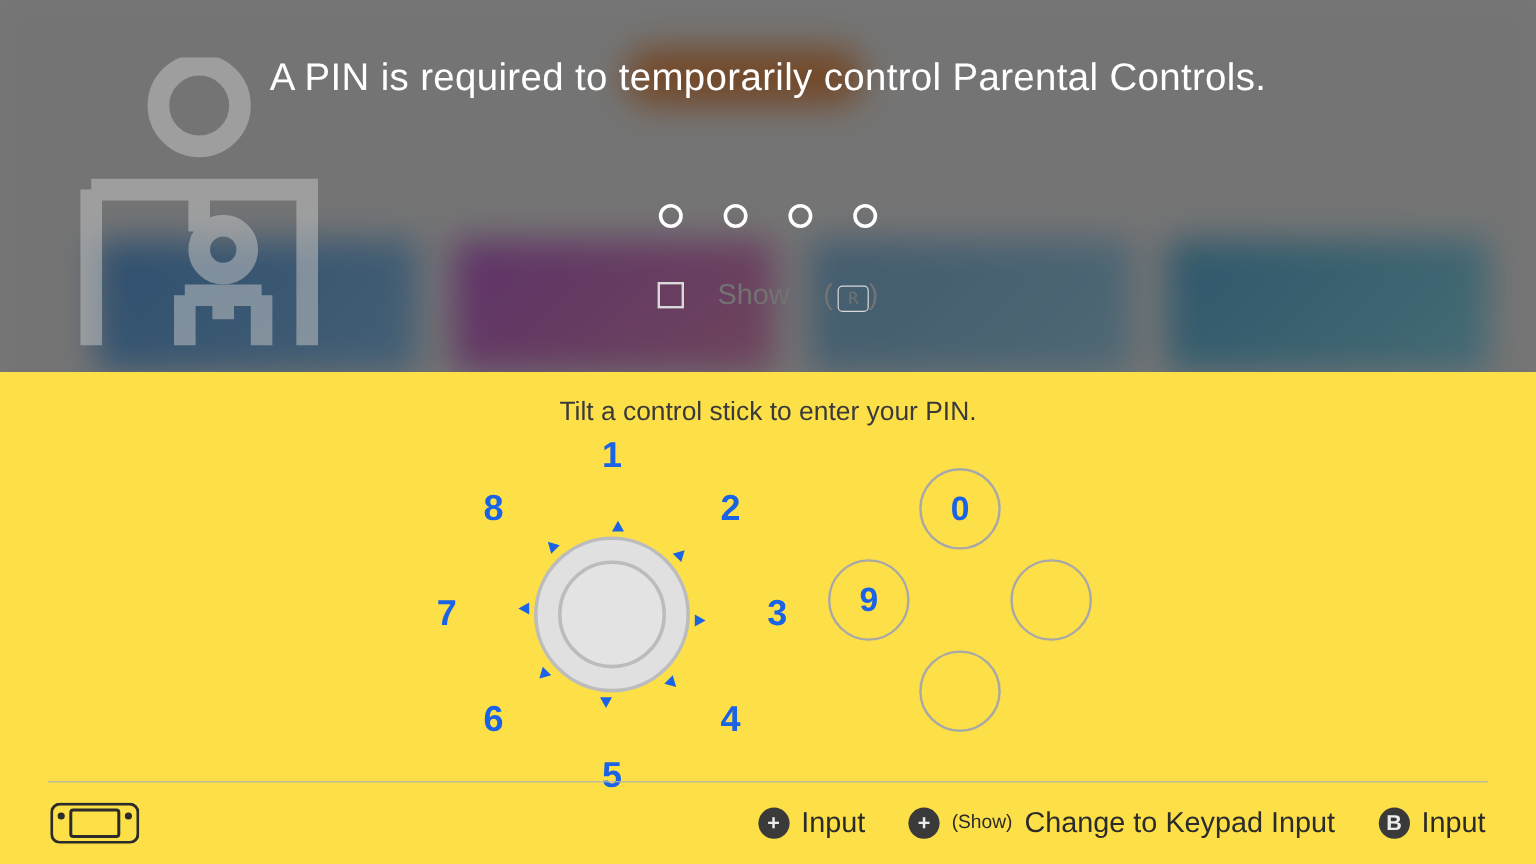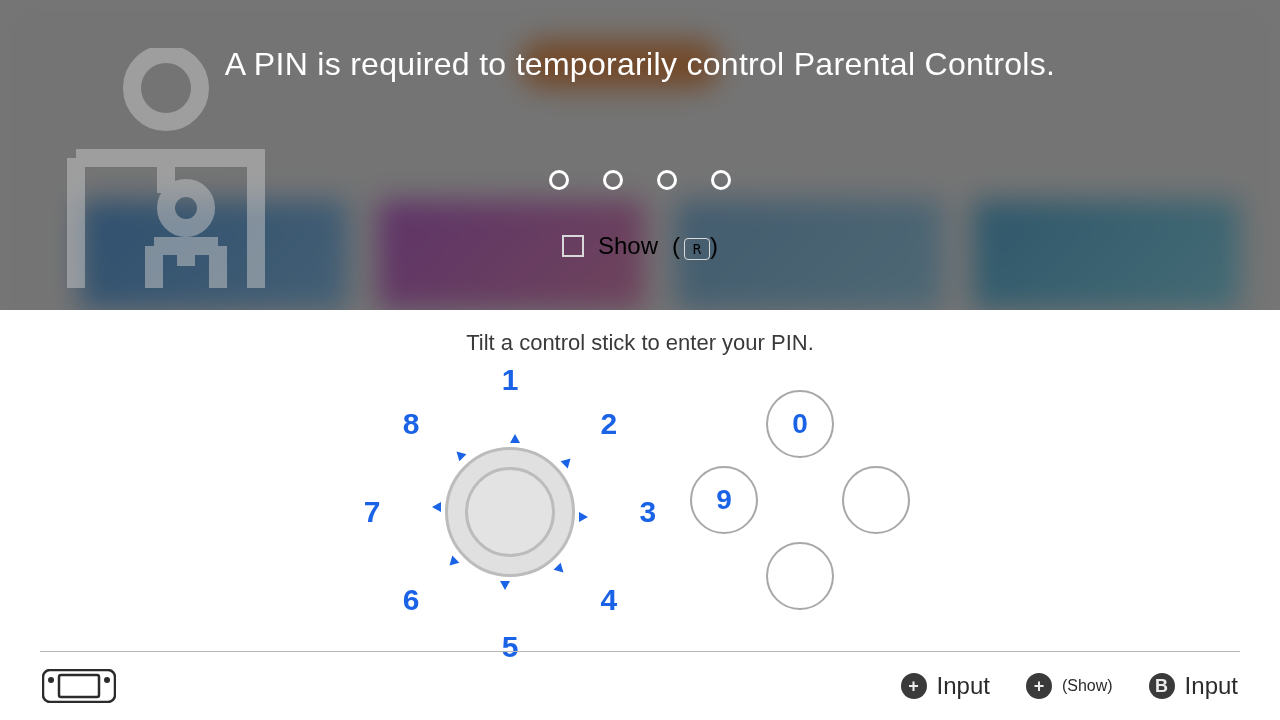--- a/index.html
+++ b/index.html
@@ -41,36 +41,36 @@
   }
   .pin-dots {
     position: absolute; top: 170px; left: 0; right: 0; display: flex;
     justify-content: center; gap: 34px; z-index: 3;
   }
   .pin-dot {
     width: 20px; height: 20px; border: 3px solid #fff; border-radius: 50%;
   }
   .show-row {
     position: absolute; top: 232px; left: 0; right: 0; display: flex;
-    justify-content: center; align-items: center; gap: 14px; z-index: 3;
-    color: #000000; font-size: 24px;
+    justify-content: center; align-items: center; gap: 28px; z-index: 3;
+    color: #737373; font-size: 24px;
   }
   .show-check {
     width: 22px; height: 22px; border: 2px solid #d9d9d9;
   }
   .r-badge {
     display: inline-flex; align-items: center; justify-content: center;
     width: 26px; height: 22px; border: 1.5px solid #d9d9d9; border-radius: 4px;
     font-size: 14px; font-family: monospace; margin-left: 4px;
   }
 
   
   .panel {
     position: absolute; top: 310px; left: 0; right: 0; bottom: 0;
-    background: #ffffff; z-index: 4;
+    background: #fde047; z-index: 4;
   }
   .instruction {
     text-align: center; color: #3a3a3a; font-size: 22px; margin-top: 20px;
   }
   .input-area {
     position: relative; width: 100%; height: 280px; margin-top: 6px;
   }
 
   
   .dial { position: absolute; left: 380px; top: 20px; width: 260px; height: 260px; }
@@ -235,18 +235,19 @@
     </svg>
   </span>
   <span class="spacer"></span>
   <span class="item">
     <span class="circ-btn">+</span>
     <span>Input</span>
   </span>
   <span class="item">
     <span class="circ-btn">+</span>
     <span class="hold">(Show)</span>
+    <span>Change to Keypad Input</span>
   </span>
   <span class="item">
     <span class="circ-btn">B</span>
     <span>Input</span>
   </span>
 </div>
 
 </body></html>

